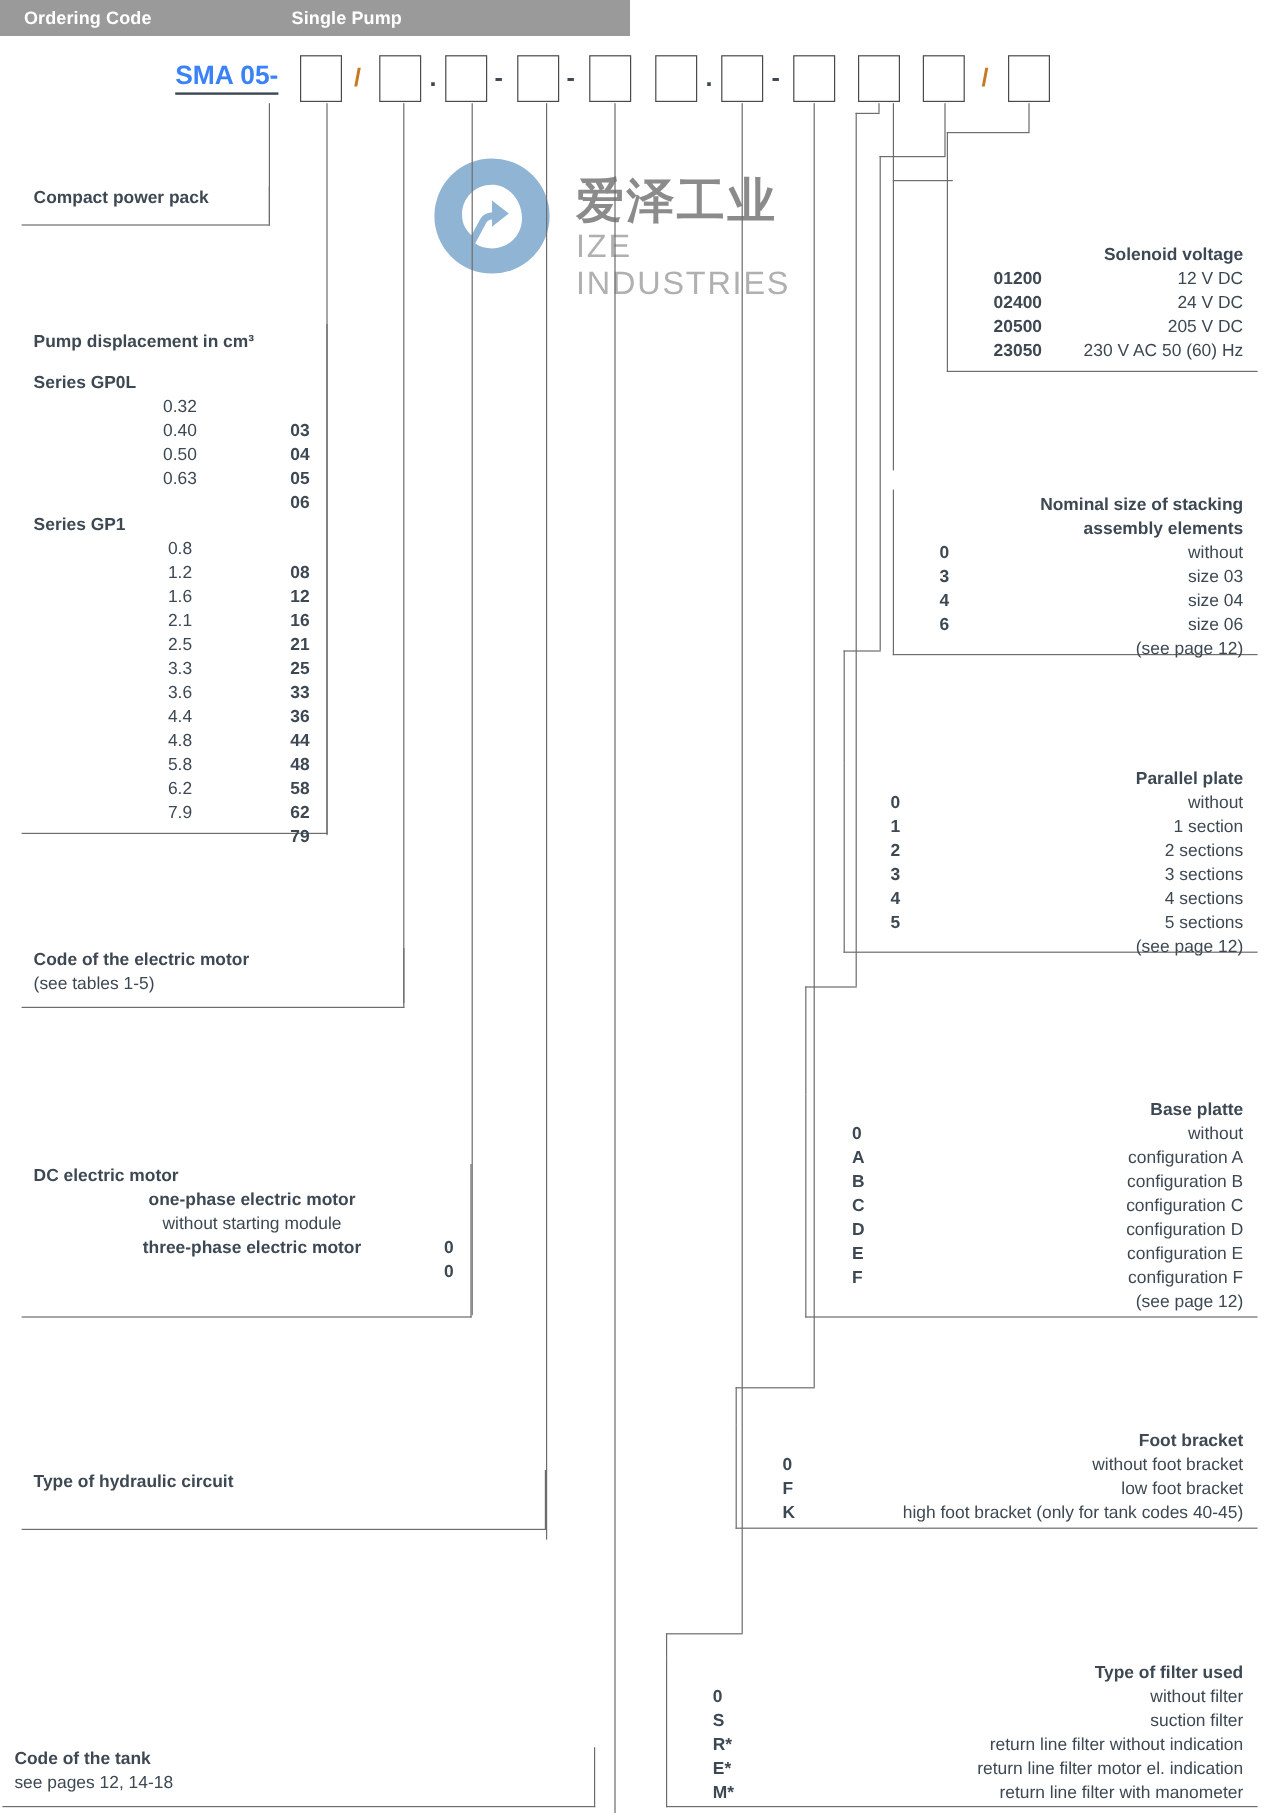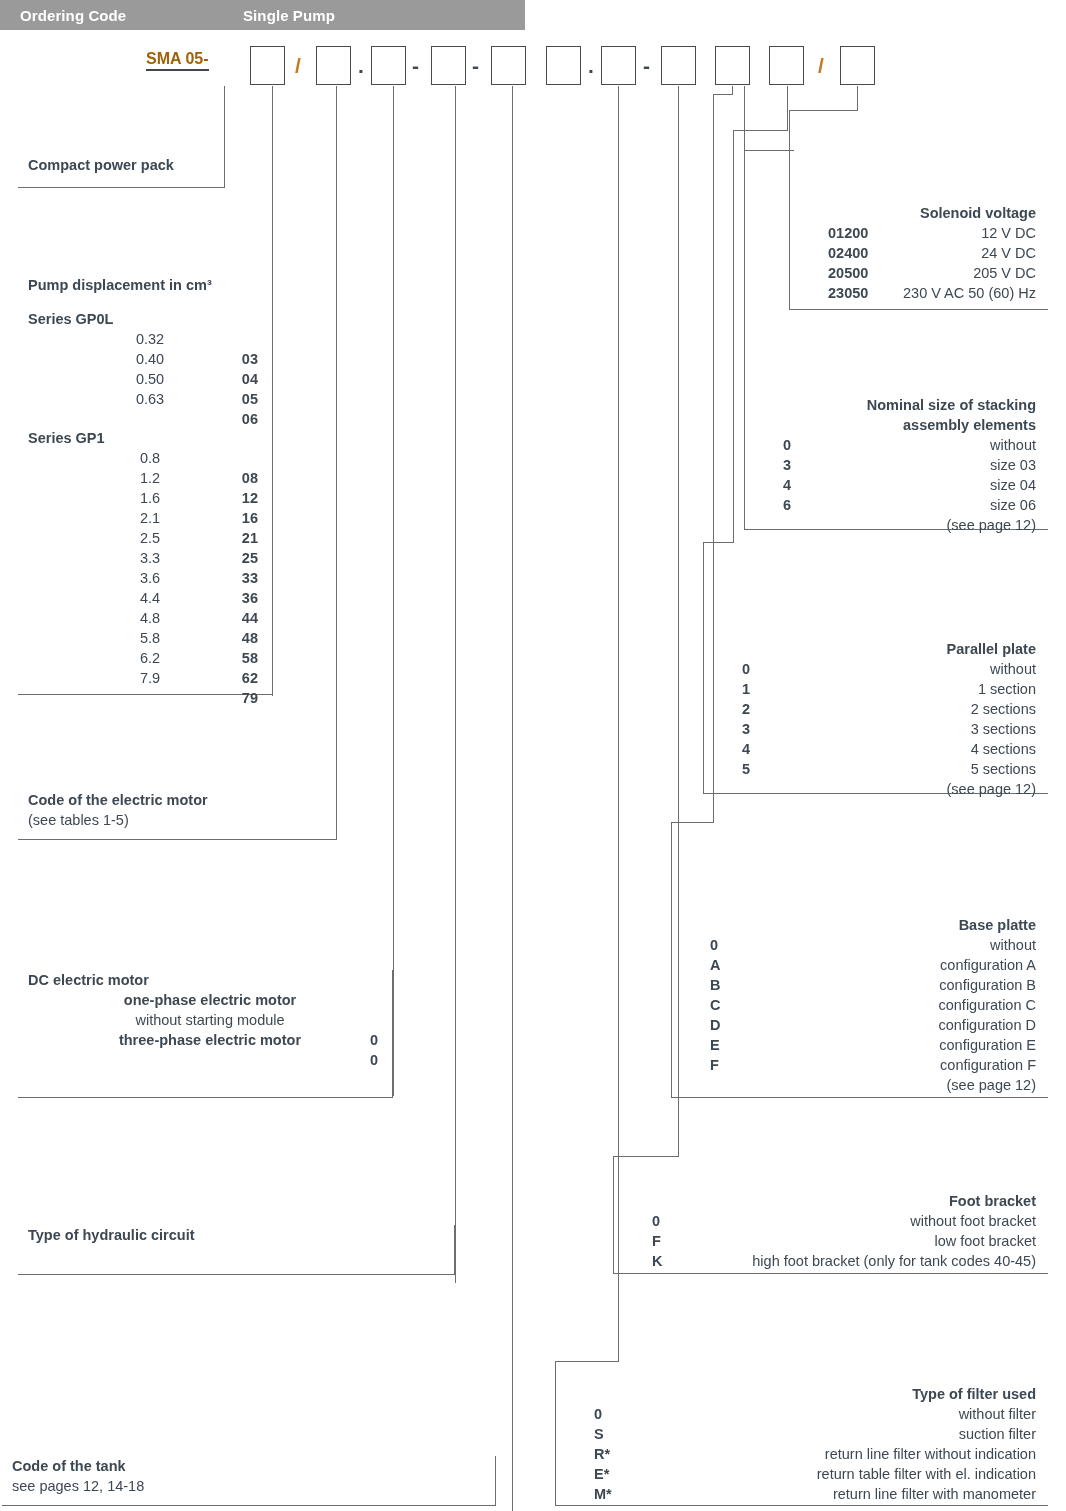--- a/index.html
+++ b/index.html
@@ -10,22 +10,22 @@
   .canvas{position:absolute;inset:0;}
 
   
   .hdr{position:absolute;left:0;top:0;width:525px;height:30px;background:#9a9a9a;}
   .hdr span{position:absolute;top:7px;color:#ffffff;font-weight:bold;font-size:15px;letter-spacing:.1px;}
   .hdr .h1{left:20px;}
   .hdr .h2{left:243px;}
 
   
   .coderow{position:absolute;left:0;top:46px;height:40px;}
-  .codelabel{position:absolute;left:146px;top:4px;font-size:16px;font-weight:bold;
-             color:#a16207;white-space:nowrap;}
+  .codelabel{position:absolute;left:146px;top:4px;font-size:22px;font-weight:bold;
+             color:#3b82f6;white-space:nowrap;}
   .codelabel .ul{border-bottom:2px solid #3d4853;padding-bottom:2px;}
   .cbox{position:absolute;top:0;width:35px;height:39px;border:1.4px solid #4a4a4a;background:#fff;box-sizing:border-box;}
   .sep{position:absolute;font-size:21px;font-weight:bold;color:#3d4853;}
   .sep.slash{color:#c8791f;}
 
   
   .vline{position:absolute;width:0;border-left:1.3px solid #6d6d6d;}
   .hline{position:absolute;height:0;border-top:1.3px solid #6d6d6d;}
 
   
@@ -86,20 +86,30 @@
     <div class="sep" style="left:588px;top:8px">.</div>
     <div class="cbox" style="left:601px"></div>
     <div class="sep" style="left:643px;top:8px">-</div>
     <div class="cbox" style="left:661px"></div>
     <div class="cbox" style="left:715px"></div>
     <div class="cbox" style="left:769px"></div>
     <div class="sep slash" style="left:818px;top:8px">/</div>
     <div class="cbox" style="left:840px"></div>
   </div>
 
+  <div class="wm">
+    <div class="mark">
+      <svg class="inner" viewBox="0 0 60 60">
+        <path d="M30 4 C16 4 5 15 5 29 C5 36 8 42 13 46 L20 33 C22 29 26 27 30 27 L30 17 L44 28 L30 39 L30 33
+                 C28 33 26 34 25 36 L16 53 C20 56 25 57 30 57 C44 57 55 46 55 32 C55 17 44 4 30 4 Z" fill="#ffffff"></path>
+      </svg>
+    </div>
+    <div class="cn">爱泽工业</div>
+    <div class="en">IZE INDUSTRIES</div>
+  </div>
 
   <div class="vline" style="left:224px;top:86px;height:100px"></div>
 
   <div class="vline" style="left:267px;top:86px;height:0px"></div>
 
   <div class="vline" style="left:272px;top:86px;height:610px"></div>
 
   <div class="vline" style="left:336px;top:86px;height:750px"></div>
 
   <div class="vline" style="left:393px;top:86px;height:1010px"></div>
@@ -253,21 +263,21 @@
     <div class="row">
         <span class="code">20500</span>
         <span class="desc">205 V DC</span>
       </div>
     <div class="row">
         <span class="code">23050</span>
         <span class="desc">230 V AC 50 (60) Hz</span>
       </div>
   </div>
 
-  <div class="blk right rblk" style="left:744px;top:392px;width:304px;height:138px">
+  <div class="blk right rblk" style="left:744px;top:408px;width:304px;height:138px">
     <div class="ttl" style="padding-top:3px">Nominal size of stacking</div>
     <div class="ttl">assembly elements</div>
     <div class="row">
         <span class="code">0</span>
         <span class="desc">without</span>
       </div>
     <div class="row">
         <span class="code">3</span>
         <span class="desc">size 03</span>
       </div>
@@ -369,21 +379,21 @@
     <div class="row">
         <span class="code">S</span>
         <span class="desc">suction filter</span>
       </div>
     <div class="row">
         <span class="code">R*</span>
         <span class="desc">return line filter without indication</span>
       </div>
     <div class="row">
         <span class="code">E*</span>
-        <span class="desc">return table filter with el. indication</span>
+        <span class="desc">return line filter motor el. indication</span>
       </div>
     <div class="row">
         <span class="code">M*</span>
         <span class="desc">return line filter with manometer</span>
       </div>
   </div>
 
 </div>
 
 </body></html>

